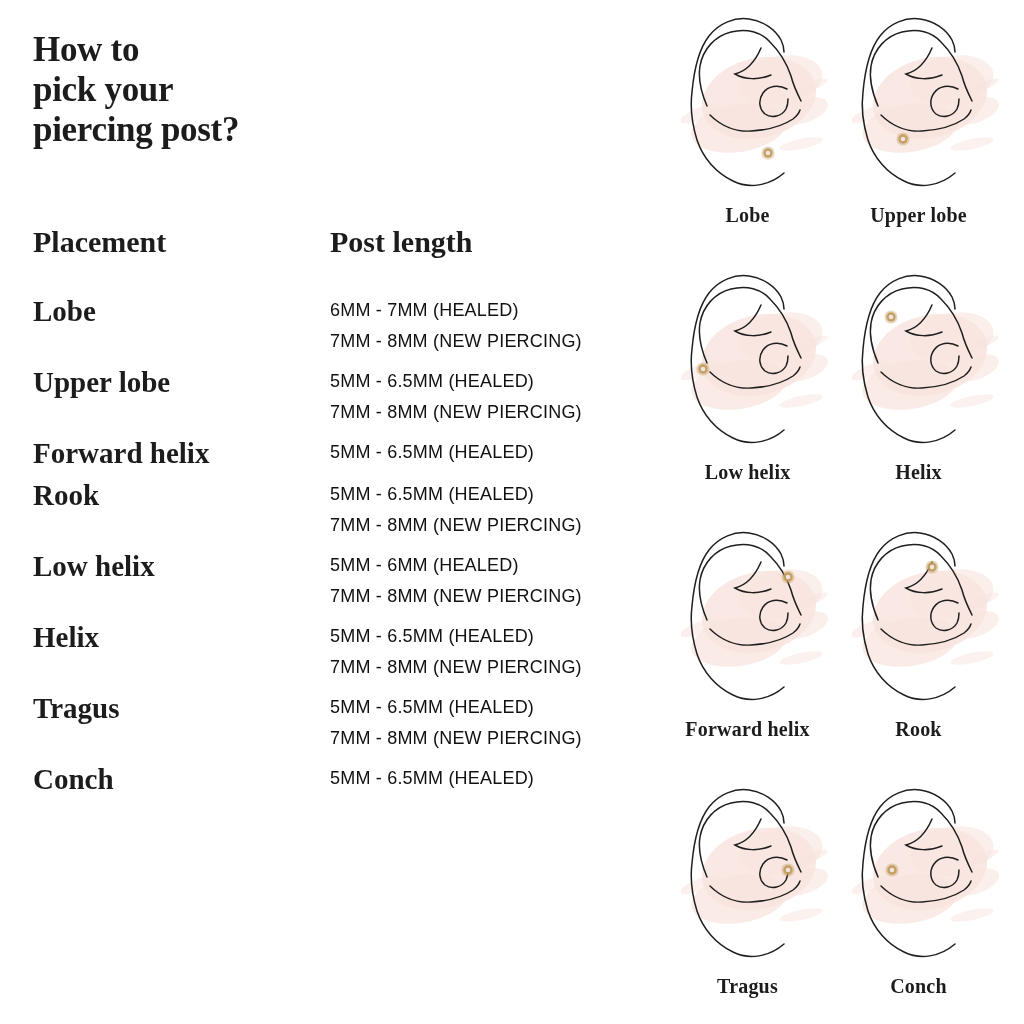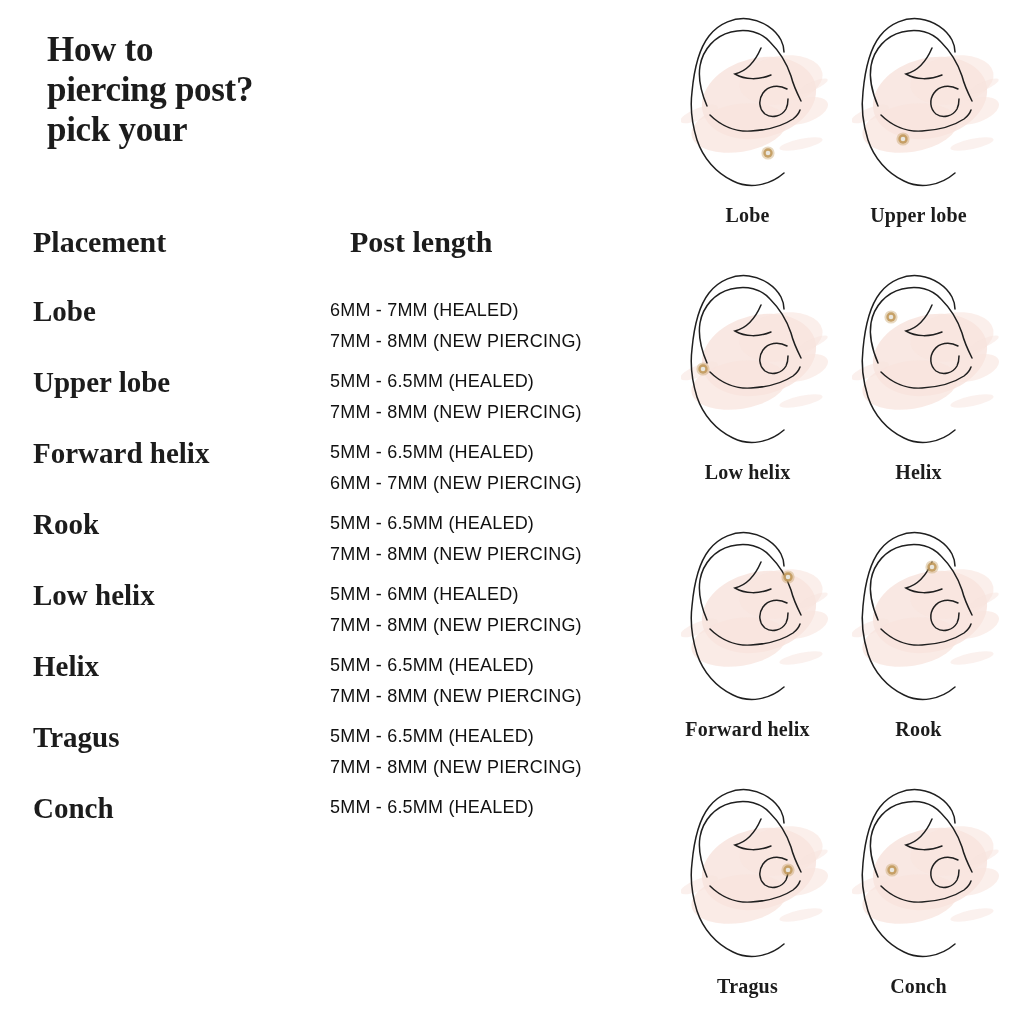--- a/index.html
+++ b/index.html
@@ -3,26 +3,26 @@
 <meta charset="utf-8">
 <style>
   html,body{margin:0;padding:0;}
   body{
     width:1024px;height:1024px;position:relative;overflow:hidden;
     background:#ffffff;color:#1c1c1c;
     font-family:"Liberation Serif", serif;
   }
   
   .title{
-    position:absolute;left:47px;top:30px;
+    position:absolute;left:33px;top:30px;
     font-size:35px;line-height:40px;font-weight:700;letter-spacing:-0.3px;
   }
   
   .spec-table{position:absolute;left:33px;top:224px;width:625px;}
-  .thead{display:flex;font-size:30px;line-height:36px;font-weight:600;gap:20px;}
+  .thead{display:flex;font-size:30px;line-height:36px;font-weight:600;}
   .col-placement{width:297px;flex:none;}
   .col-post{flex:1;}
   .trow{display:flex;margin-top:9px;}
   .trow.first{margin-top:35px;}
   .placement-label{
     width:297px;flex:none;font-size:29px;line-height:33px;font-weight:600;
   }
   .post-cell{flex:1;}
   .post-line{
     font-family:"Liberation Sans", sans-serif;
@@ -39,22 +39,22 @@
   .ear-label{
     font-size:20px;line-height:24px;font-weight:700;margin-top:2px;text-align:center;
     letter-spacing:0.2px;
   }
 </style>
 </head>
 <body>
 
 <div class="title">
   <div>How to</div>
+  <div>pick your</div>
   <div>piercing post?</div>
-  <div>pick your</div>
 </div>
 
 <div class="spec-table">
   <div class="thead">
     <div class="col-placement">Placement</div>
     <div class="col-post">Post length</div>
   </div>
 
   <div class="trow first">
     <div class="placement-label">Lobe</div>
@@ -67,21 +67,20 @@
     <div class="placement-label">Upper lobe</div>
     <div class="post-cell">
       <div class="post-line">5MM - 6.5MM (HEALED)</div>
       <div class="post-line">7MM - 8MM (NEW PIERCING)</div>
     </div>
   </div>
   <div class="trow">
     <div class="placement-label">Forward helix</div>
     <div class="post-cell">
       <div class="post-line">5MM - 6.5MM (HEALED)</div>
-      <div class="post-line">6MM - 7MM (NEW PIERCING)</div>
     </div>
   </div>
   <div class="trow">
     <div class="placement-label">Rook</div>
     <div class="post-cell">
       <div class="post-line">5MM - 6.5MM (HEALED)</div>
       <div class="post-line">7MM - 8MM (NEW PIERCING)</div>
     </div>
   </div>
   <div class="trow">

